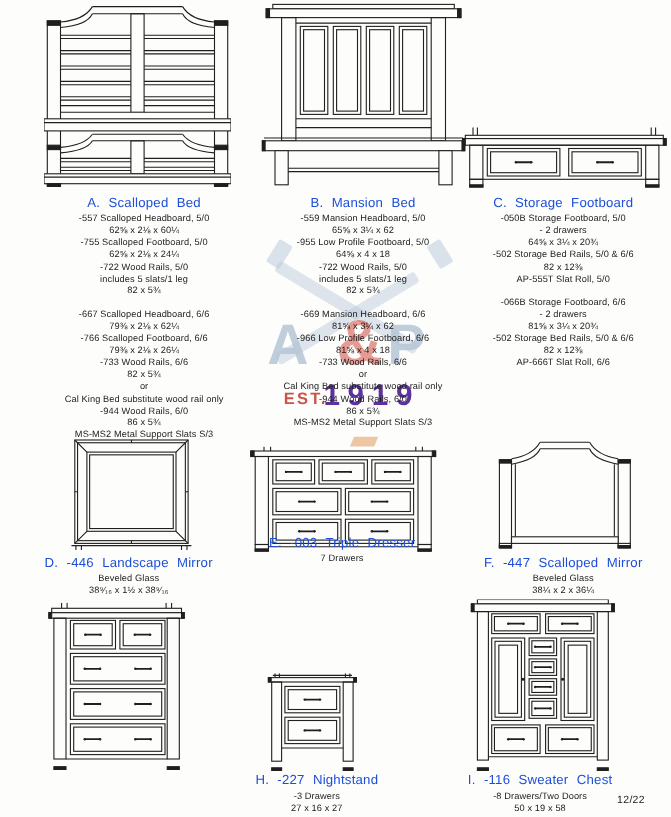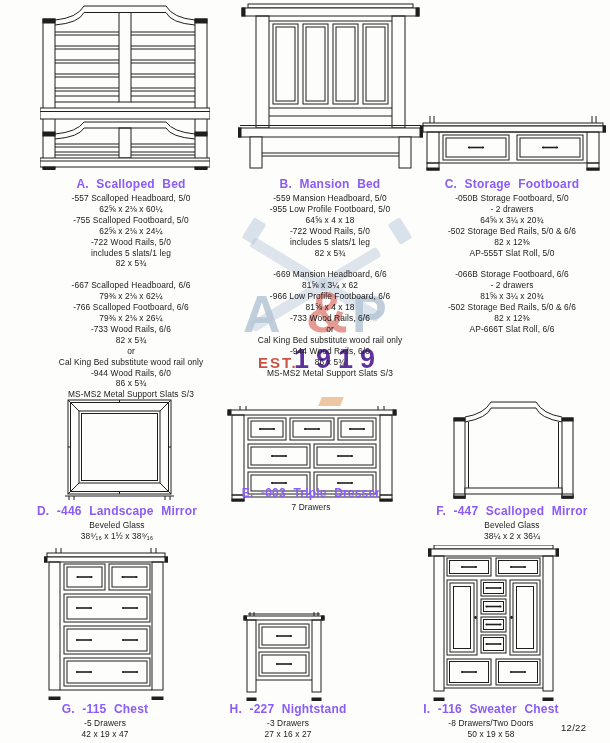--- a/index.html
+++ b/index.html
@@ -1,21 +1,21 @@
 <!DOCTYPE html>
 <html><head>
 <meta charset="utf-8">
 <style>
   html,body{margin:0;padding:0;background:#e8e8e8;}
   .page{position:relative;width:610px;height:743px;background:#fdfdfc;overflow:hidden;
         font-family:"Liberation Sans","DejaVu Sans",sans-serif;color:#1a1a1a;margin:0 auto;}
   .drawing{position:absolute;z-index:2;}
   .drawing svg{display:block;stroke:#1f1f1f;fill:none;}
   .textblock{position:absolute;text-align:center;z-index:2;}
-  .sec-title{font-weight:bold;font-size:12px;letter-spacing:.2px;word-spacing:4px;color:#8b5cf6;margin-bottom:2px;white-space:nowrap;}
+  .sec-title{font-weight:normal;font-size:12px;letter-spacing:.2px;word-spacing:4px;color:#1d4ed8;margin-bottom:2px;white-space:nowrap;}
   .spec-line{font-size:8.4px;line-height:10.9px;letter-spacing:.1px;white-space:nowrap;}
   .pagenum{position:absolute;left:561px;top:722px;font-size:9.5px;letter-spacing:.3px;z-index:2;}
   
   .watermark{position:absolute;inset:0;z-index:1;pointer-events:none;}
   .wm{position:absolute;font-weight:bold;}
   .wm-bar{position:absolute;background:#b6c6d7;opacity:.45;border-radius:3px;}
   .wm-bar1{left:252px;top:236px;width:148px;height:11px;transform:rotate(31deg);transform-origin:left center;}
   .wm-bar2{left:252px;top:322px;width:148px;height:11px;transform:rotate(-31deg);transform-origin:left center;}
   .wm-head{position:absolute;background:#b6c6d7;opacity:.5;width:24px;height:14px;border-radius:2px;}
   .wm-head1{left:242px;top:224px;transform:rotate(-58deg);}
@@ -332,20 +332,21 @@
         <div class="spec-line">-944 Wood Rails, 6/0</div>
         <div class="spec-line">86 x 5¾</div>
         <div class="spec-line">MS-MS2 Metal Support Slats S/3</div>
       </div>
   </div>
 
   <div class="textblock" style="left:229px;top:177px;width:202px">
     <div class="sec-title">B. Mansion Bed</div>
     <div>
         <div class="spec-line">-559 Mansion Headboard, 5/0</div>
+        <div class="spec-line">65⅝ x 3¼ x 62</div>
         <div class="spec-line">-955 Low Profile Footboard, 5/0</div>
         <div class="spec-line">64⅝ x 4 x 18</div>
         <div class="spec-line">-722 Wood Rails, 5/0</div>
         <div class="spec-line">includes 5 slats/1 leg</div>
         <div class="spec-line">82 x 5¾</div>
         <div class="spec-line blank">&nbsp;</div>
         <div class="spec-line">-669 Mansion Headboard, 6/6</div>
         <div class="spec-line">81⅝ x 3¼ x 62</div>
         <div class="spec-line">-966 Low Profile Footboard, 6/6</div>
         <div class="spec-line">81⅝ x 4 x 18</div>
@@ -393,27 +394,20 @@
   </div>
 
   <div class="textblock" style="left:412px;top:504px;width:200px">
     <div class="sec-title">F. -447 Scalloped Mirror</div>
     <div>
         <div class="spec-line">Beveled Glass</div>
         <div class="spec-line">38¼ x 2 x 36¼</div>
       </div>
   </div>
 
-  <div class="textblock" style="left:13px;top:702px;width:184px">
-    <div class="sec-title">G. -115 Chest</div>
-    <div>
-        <div class="spec-line">-5 Drawers</div>
-        <div class="spec-line">42 x 19 x 47</div>
-      </div>
-  </div>
 
   <div class="textblock" style="left:198px;top:702px;width:180px">
     <div class="sec-title">H. -227 Nightstand</div>
     <div>
         <div class="spec-line">-3 Drawers</div>
         <div class="spec-line">27 x 16 x 27</div>
       </div>
   </div>
 
   <div class="textblock" style="left:398px;top:702px;width:186px">

